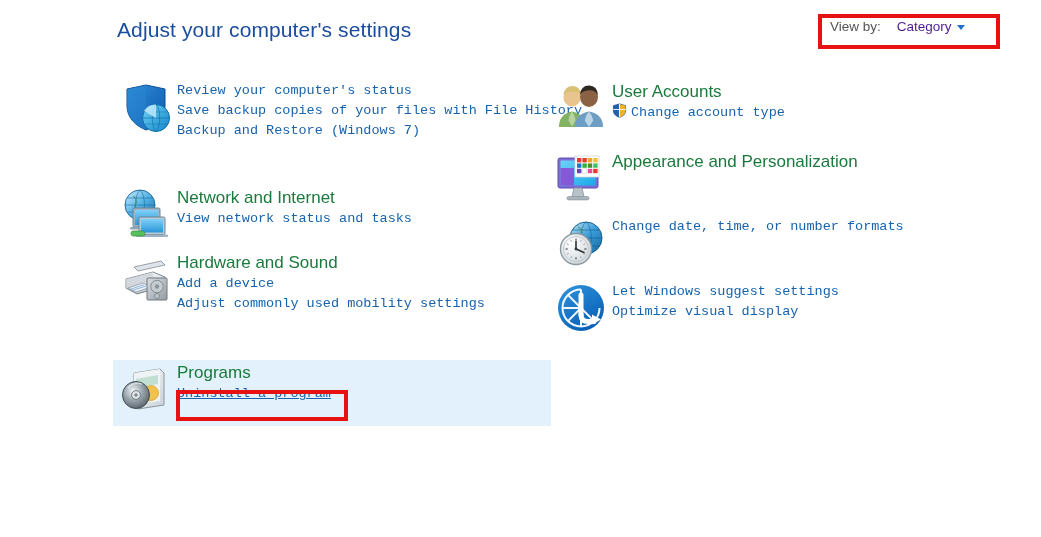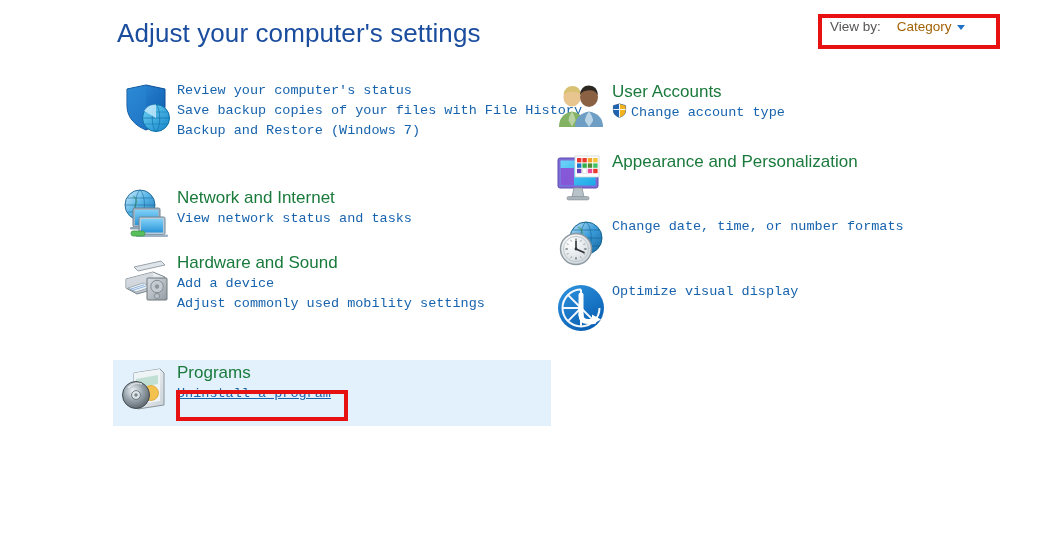--- a/index.html
+++ b/index.html
@@ -15,40 +15,40 @@
     position: relative;
     color: #000;
     -webkit-font-smoothing: antialiased;
   }
 
   
   #page-title {
     position: absolute;
     left: 117px;
     top: 18px;
-    font-size: 26px;
+    font-size: 21px;
     color: #1a4d9e;
     letter-spacing: 0.1px;
     white-space: nowrap;
   }
 
   
   #viewby {
     position: absolute;
     left: 830px;
     top: 19px;
     display: flex;
     align-items: baseline;
     gap: 16px;
     font-size: 13.5px;
     white-space: nowrap;
   }
   #viewby .vb-label { color: #555555; }
   #viewby .vb-value {
-    color: #a16207;
+    color: #4c1d95;
     cursor: pointer;
   }
   #viewby .vb-caret {
     display: inline-block;
     width: 0; height: 0;
     margin-left: 5px;
     border-left: 4.5px solid transparent;
     border-right: 4.5px solid transparent;
     border-top: 5.5px solid #1f72c4;
     vertical-align: 1px;
@@ -410,19 +410,22 @@
         <path d="M40.1 40.1 L27 27"></path>
         <path d="M13.9 40.1 L27 27"></path>
       </g>
       <path d="M27 14 V34" stroke="#ffffff" stroke-width="5" stroke-linecap="round"></path>
       <path d="M27 33.5 q0 7 7 7 h6" stroke="#ffffff" stroke-width="5" fill="none" stroke-linecap="round"></path>
       <path d="M38 33.5 L47 38.5 L38 43.5 Z" fill="#ffffff"></path>
     </svg>
   </div>
   <div class="txt">
     <div class="link-row">
+      <span class="cat-link">Let Windows suggest settings</span>
+    </div>
+    <div class="link-row">
       <span class="cat-link">Optimize visual display</span>
     </div>
   </div>
 </div>
 
 <div class="redbox" id="redbox-viewby"></div>
 <div class="redbox" id="redbox-uninstall"></div>
 
 </body></html>

